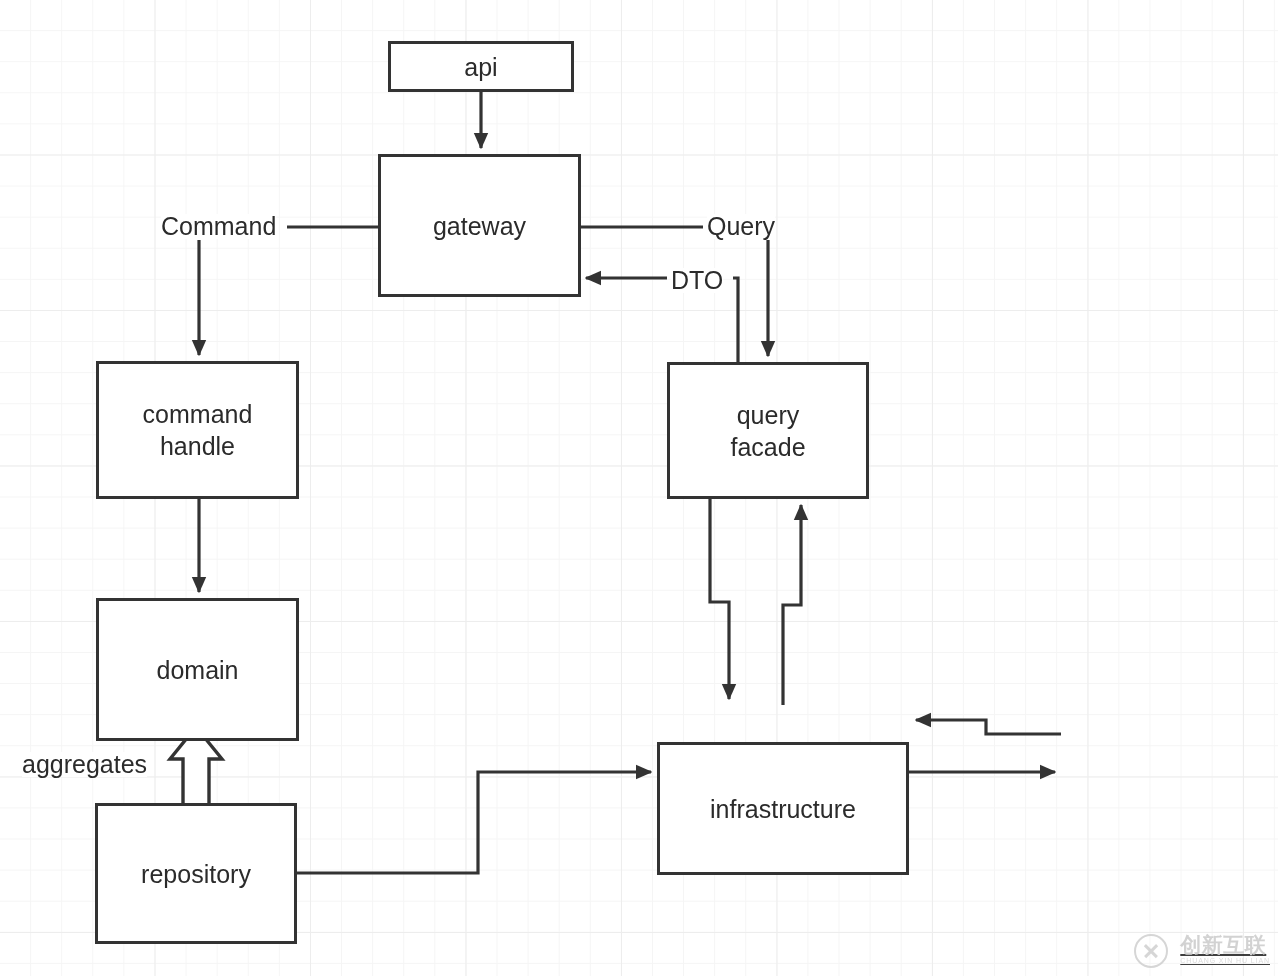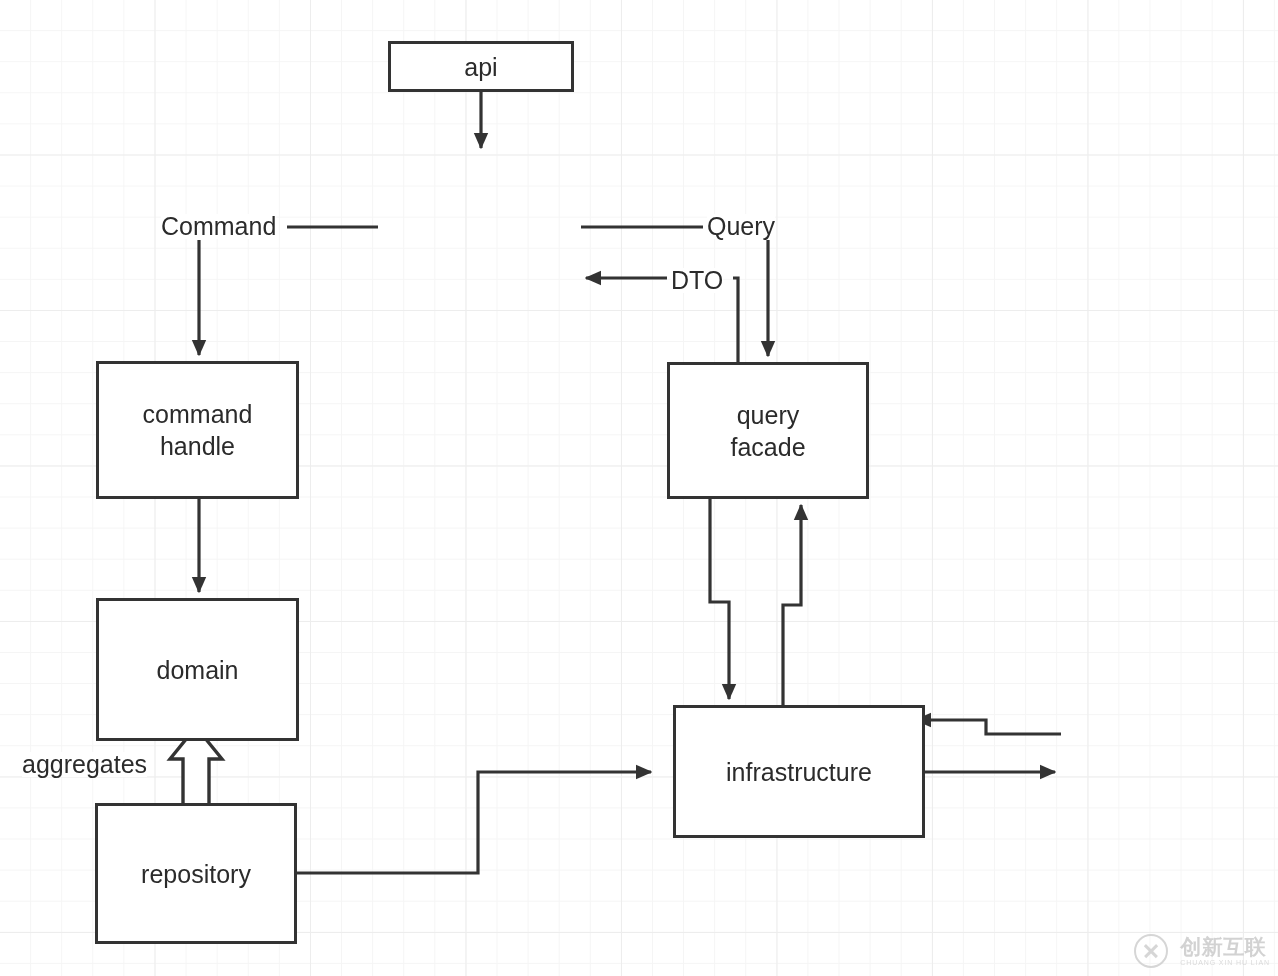--- a/index.html
+++ b/index.html
@@ -58,23 +58,24 @@
     font-family: "Liberation Sans", sans-serif;
     background: #ffffff;
     line-height: 1;
     white-space: nowrap;
   }
   #watermark {
     position: absolute;
     right: 8px;
     bottom: 8px;
     display: flex;
-    align-items: center;
+    align-items: flex-start;
     gap: 12px;
     opacity: 0.75;
+    text-decoration: underline;
   }
   #watermark .wm-mark {
     width: 30px;
     height: 30px;
     border: 2.5px solid #c9c9c9;
     border-radius: 50%;
     position: relative;
     flex: none;
   }
   #watermark .wm-mark::before,
@@ -184,32 +185,33 @@
                  L 183 759
                  L 170 759
                  Z" fill="#ffffff" stroke="#333333" stroke-width="3.4"></path>
       </g>
 
     </g>
   </svg>
 
   <div class="node" style="left:388px; top:41px; width:186px; height:51px;">api</div>
 
+  <div class="node" style="left:378px; top:154px; width:203px; height:143px;">gateway</div>
 
   <div class="node" style="left:96px; top:361px; width:203px; height:138px;">command
 handle</div>
 
   <div class="node" style="left:667px; top:362px; width:202px; height:137px;">query
 facade</div>
 
   <div class="node" style="left:96px; top:598px; width:203px; height:143px;">domain</div>
 
   <div class="node" style="left:95px; top:803px; width:202px; height:141px;">repository</div>
 
-  <div class="node" style="left:657px; top:705px; width:252px; height:133px;margin-left:16px;">infrastructure</div>
+  <div class="node" style="left:657px; top:742px; width:252px; height:133px;">infrastructure</div>
 
 
   <div class="edge-label" style="left:161px; top:214px;">Command</div>
 
   <div class="edge-label" style="left:707px; top:214px;">Query</div>
 
   <div class="edge-label" style="left:671px; top:268px;">DTO</div>
 
   <div class="edge-label" style="left:22px; top:752px;">aggregates</div>
 

